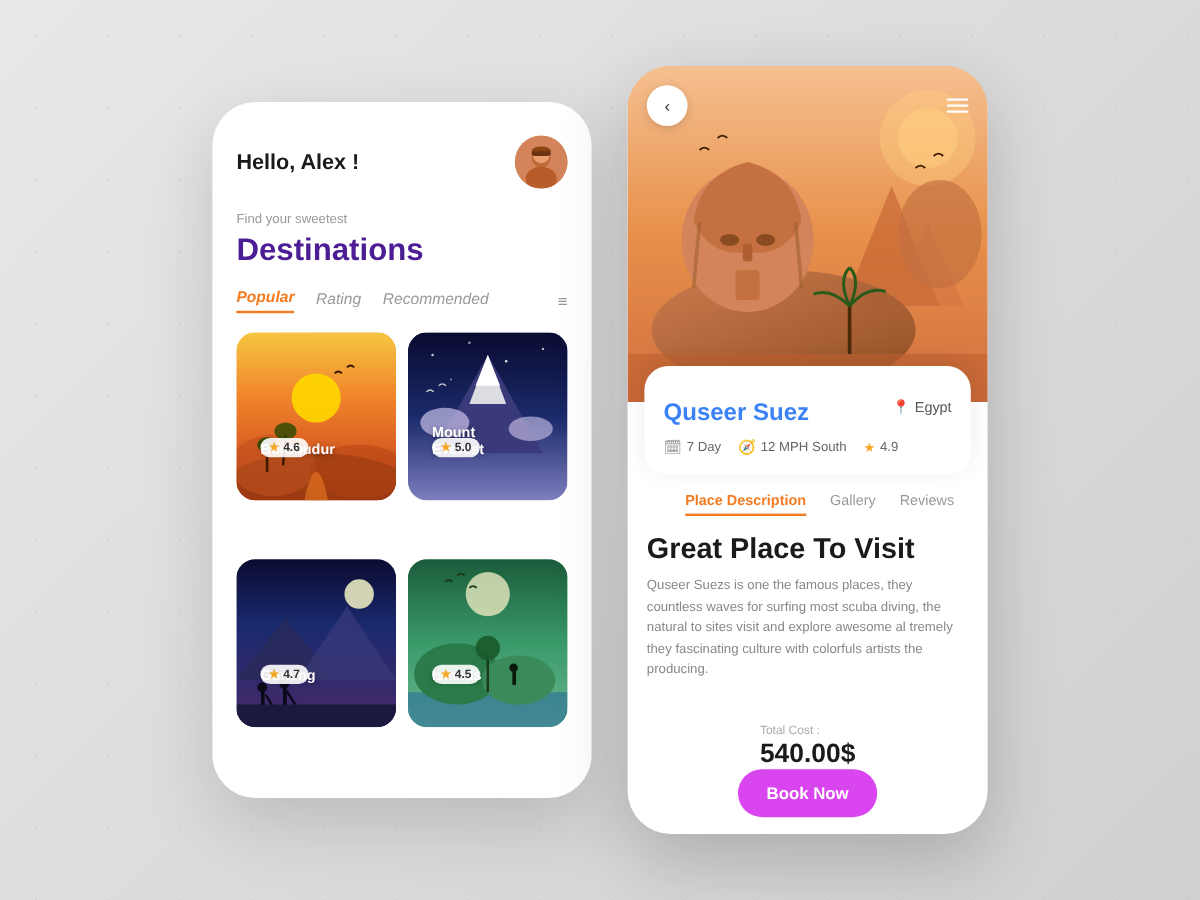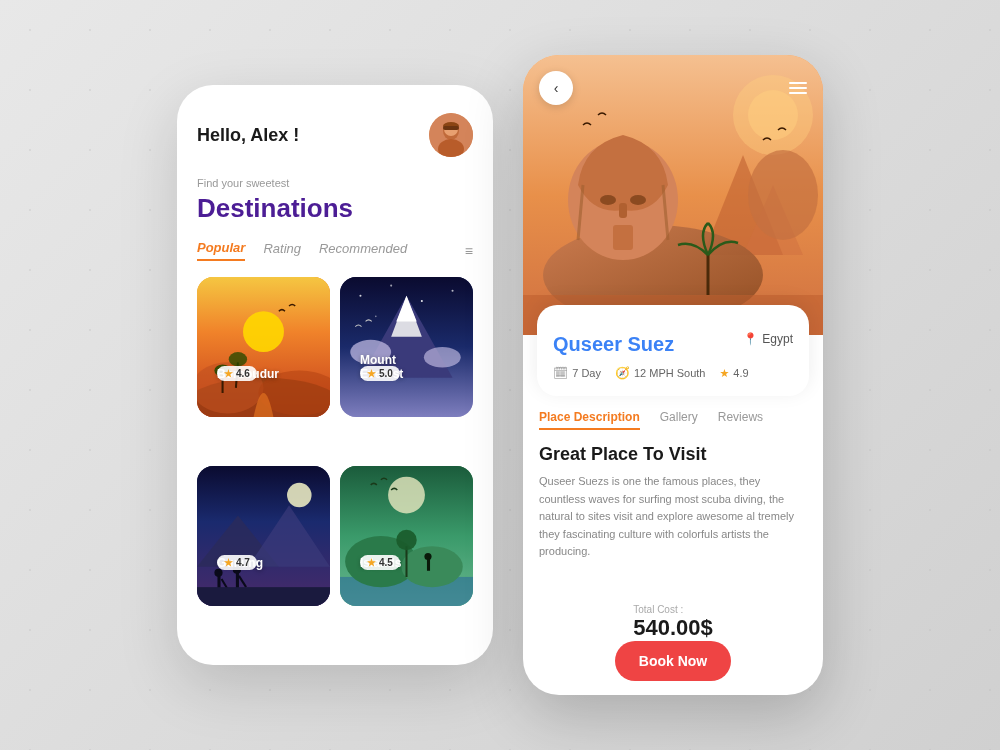--- a/index.html
+++ b/index.html
@@ -292,34 +292,35 @@
     .meta-icon { color: #888; font-size: 12px; }
     .content-section {
       padding: 14px 16px;
       flex: 1;
       overflow: hidden;
     }
     .content-tabs {
       display: flex;
       gap: 20px;
       margin-bottom: 14px;
+      margin-left: 32px;
     }
     .content-tab {
       font-size: 12px;
       color: #999;
       cursor: pointer;
       padding-bottom: 4px;
     }
     .content-tab.active {
       color: #f47b20;
       border-bottom: 2px solid #f47b20;
       font-weight: 600;
     }
     .content-title {
-      font-size: 18px;
+      font-size: 24px;
       font-weight: 800;
       color: #1a1a1a;
       margin-bottom: 8px;
     }
     .content-desc {
       font-size: 11px;
       color: #888;
       line-height: 1.6;
     }
     .bottom-bar {
@@ -334,21 +335,21 @@
     .price-label {
       font-size: 10px;
       color: #aaa;
     }
     .price-value {
       font-size: 22px;
       font-weight: 800;
       color: #1a1a1a;
     }
     .book-btn {
-      background: #ef4444;
+      background: #d946ef;
       color: #fff;
       border: none;
       border-radius: 24px;
       padding: 12px 24px;
       font-size: 14px;
       font-weight: 700;
       cursor: pointer;
     }
   </style>
 </head>

